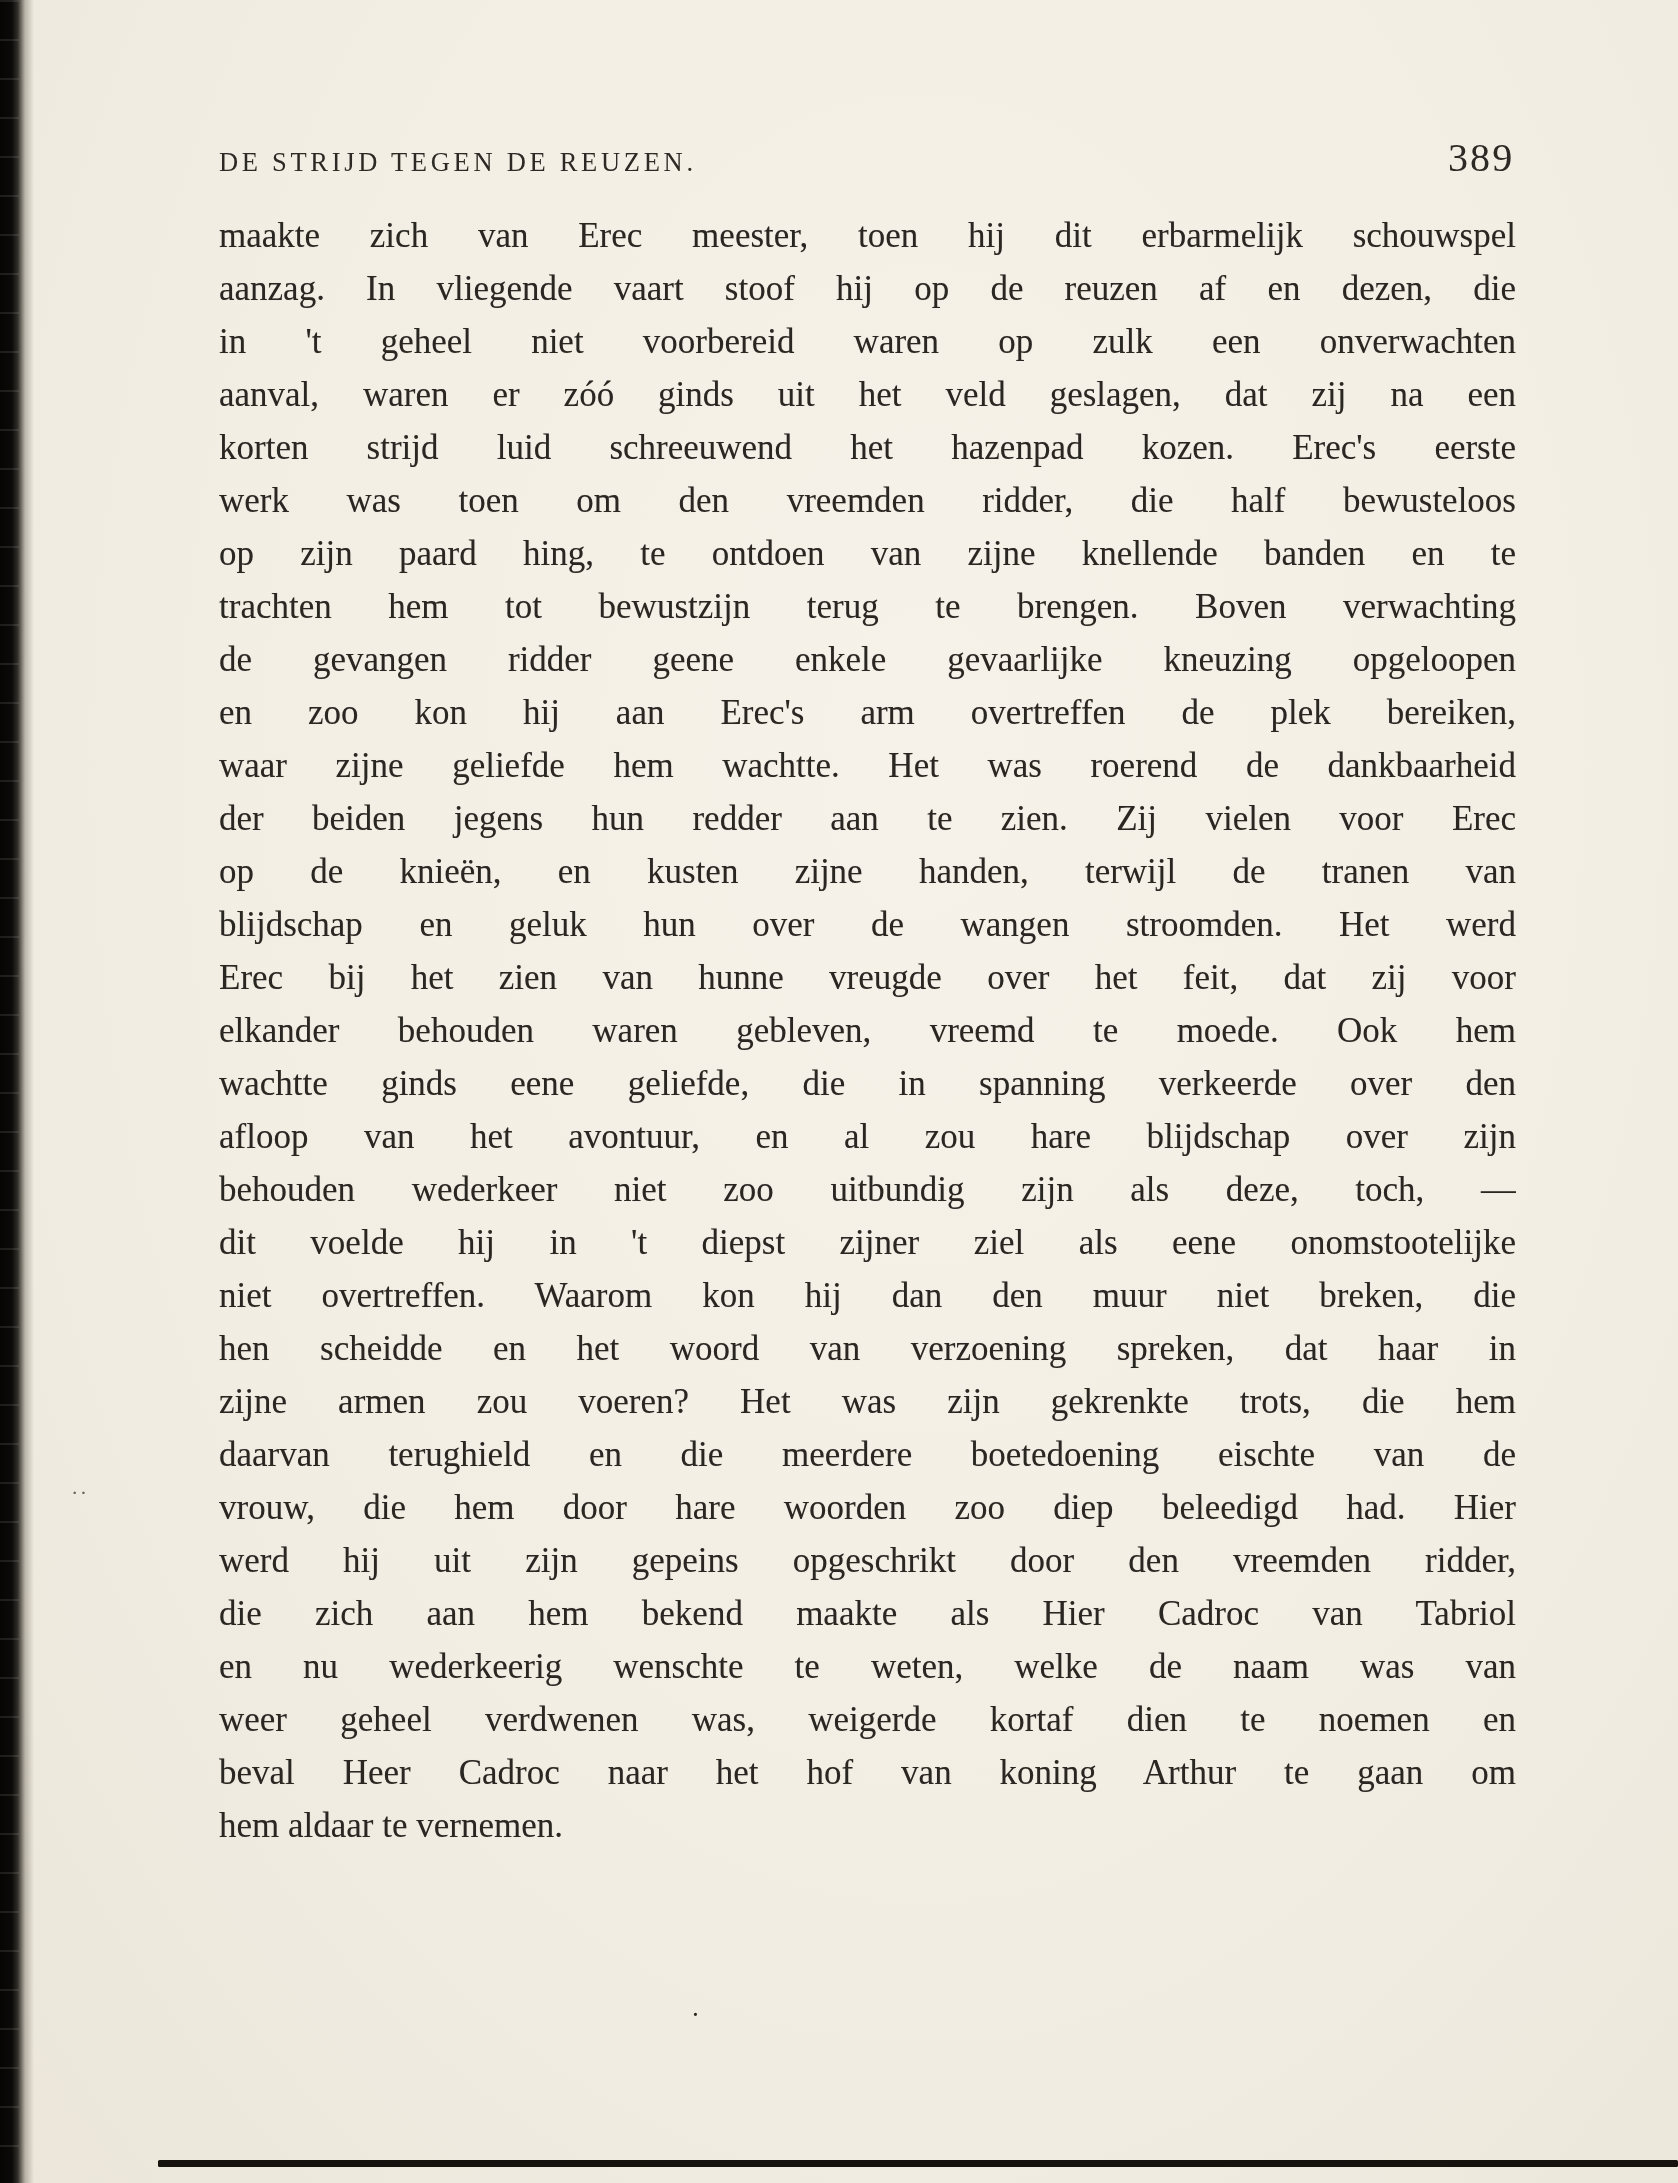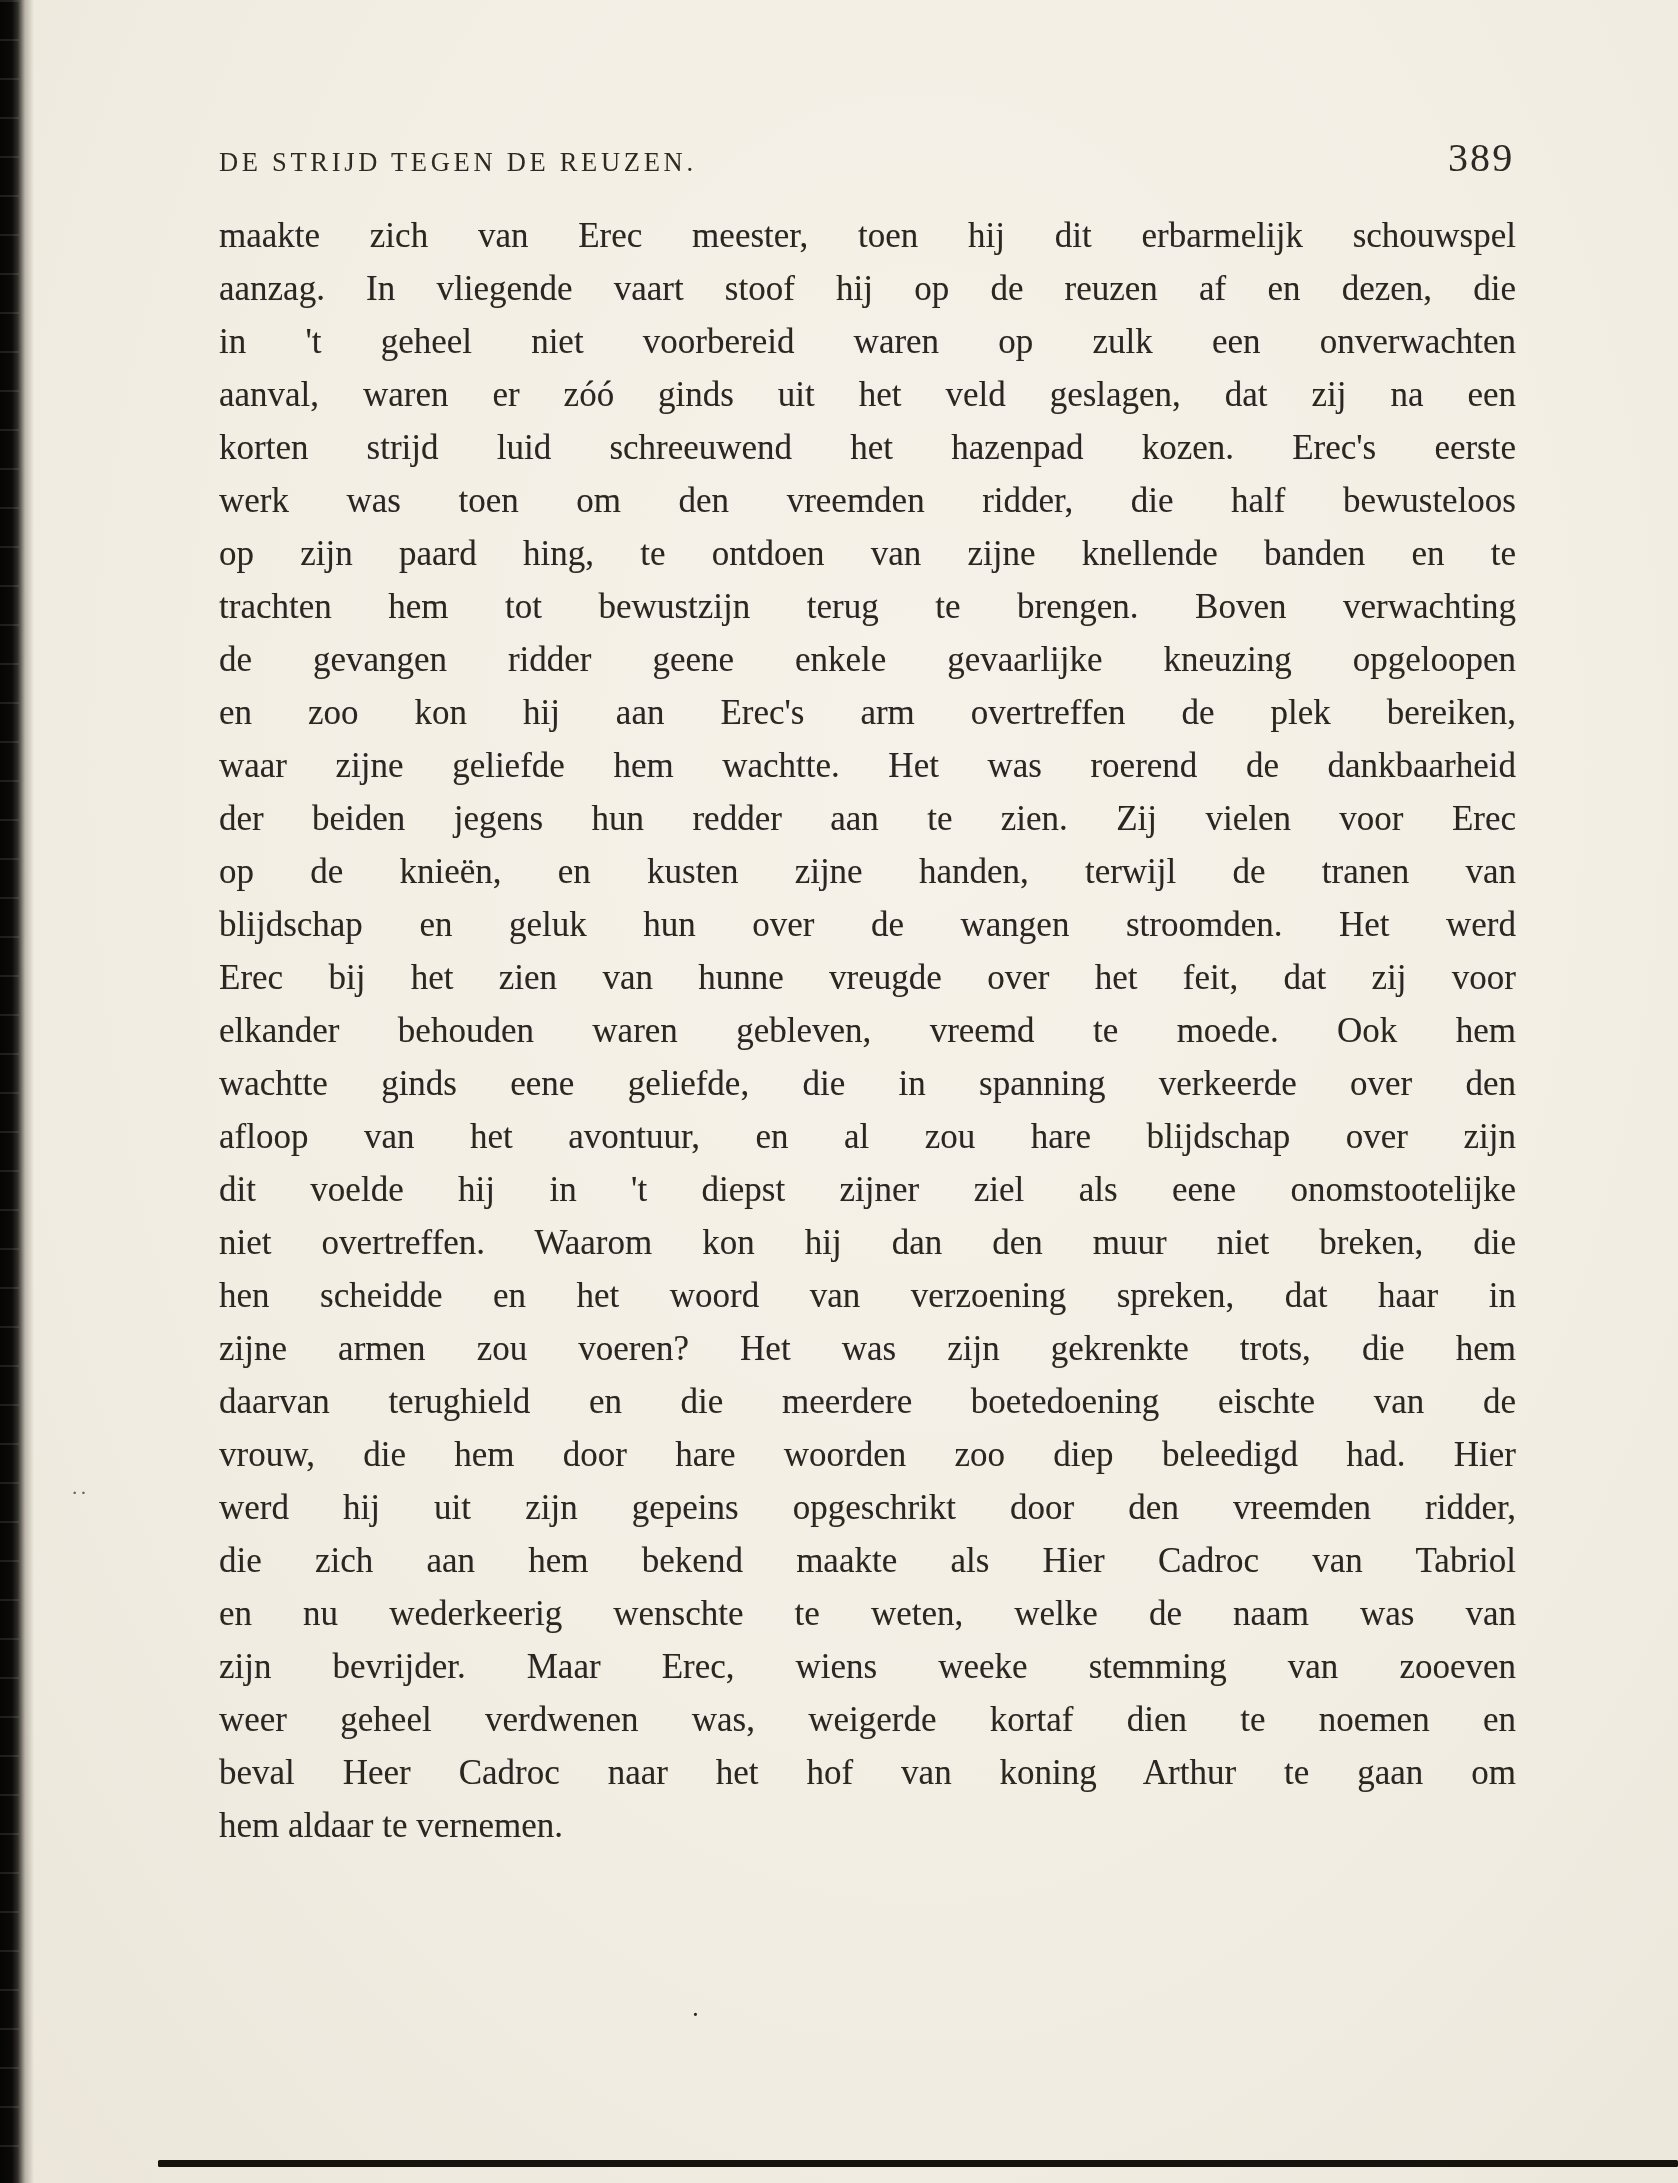--- a/index.html
+++ b/index.html
@@ -136,30 +136,30 @@
       <div class="line">de gevangen ridder geene enkele gevaarlijke kneuzing opgeloopen</div>
       <div class="line">en zoo kon hij aan Erec's arm overtreffen de plek bereiken,</div>
       <div class="line">waar zijne geliefde hem wachtte. Het was roerend de dankbaarheid</div>
       <div class="line">der beiden jegens hun redder aan te zien. Zij vielen voor Erec</div>
       <div class="line">op de knieën, en kusten zijne handen, terwijl de tranen van</div>
       <div class="line">blijdschap en geluk hun over de wangen stroomden. Het werd</div>
       <div class="line">Erec bij het zien van hunne vreugde over het feit, dat zij voor</div>
       <div class="line">elkander behouden waren gebleven, vreemd te moede. Ook hem</div>
       <div class="line">wachtte ginds eene geliefde, die in spanning verkeerde over den</div>
       <div class="line">afloop van het avontuur, en al zou hare blijdschap over zijn</div>
+      <div class="line">behouden wederkeer niet zoo uitbundig zijn als deze, toch, —</div>
       <div class="line">dit voelde hij in 't diepst zijner ziel als eene onomstootelijke</div>
       <div class="line">niet overtreffen. Waarom kon hij dan den muur niet breken, die</div>
       <div class="line">hen scheidde en het woord van verzoening spreken, dat haar in</div>
       <div class="line">zijne armen zou voeren? Het was zijn gekrenkte trots, die hem</div>
       <div class="line">daarvan terughield en die meerdere boetedoening eischte van de</div>
       <div class="line">vrouw, die hem door hare woorden zoo diep beleedigd had. Hier</div>
       <div class="line">werd hij uit zijn gepeins opgeschrikt door den vreemden ridder,</div>
       <div class="line">die zich aan hem bekend maakte als Hier Cadroc van Tabriol</div>
       <div class="line">en nu wederkeerig wenschte te weten, welke de naam was van</div>
-      <div class="line">zijn bevrijder. Maar Erec, wiens weeke stemming van zooeven</div>
       <div class="line">weer geheel verdwenen was, weigerde kortaf dien te noemen en</div>
       <div class="line">beval Heer Cadroc naar het hof van koning Arthur te gaan om</div>
       <div class="line last">hem aldaar te vernemen.</div>
     </main>
 
   <span class="margin-mark">··</span>
 
   <span class="ink-dot">·</span>
 
   <div class="bottom-rule"></div>

